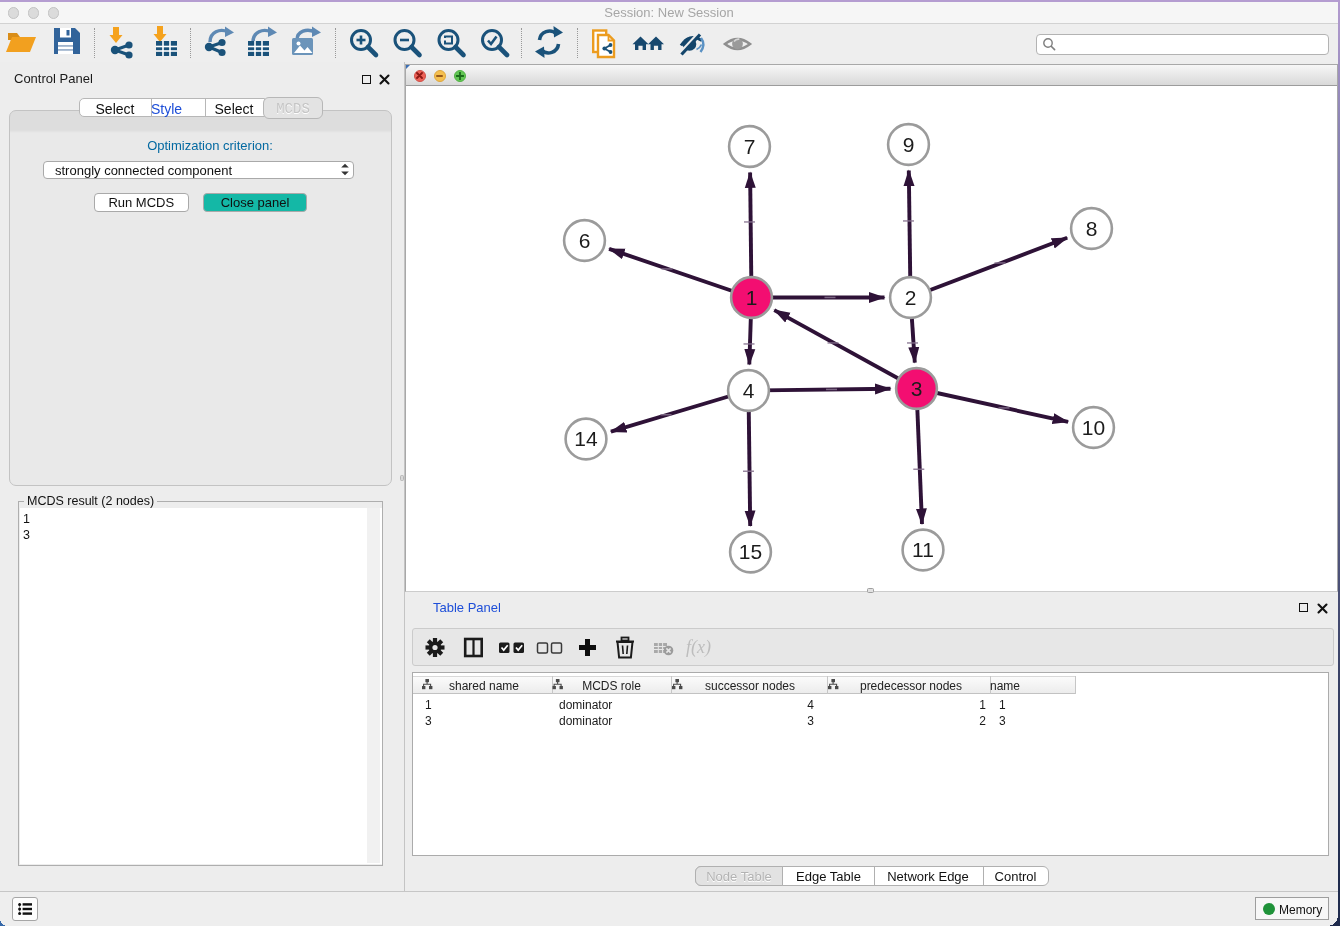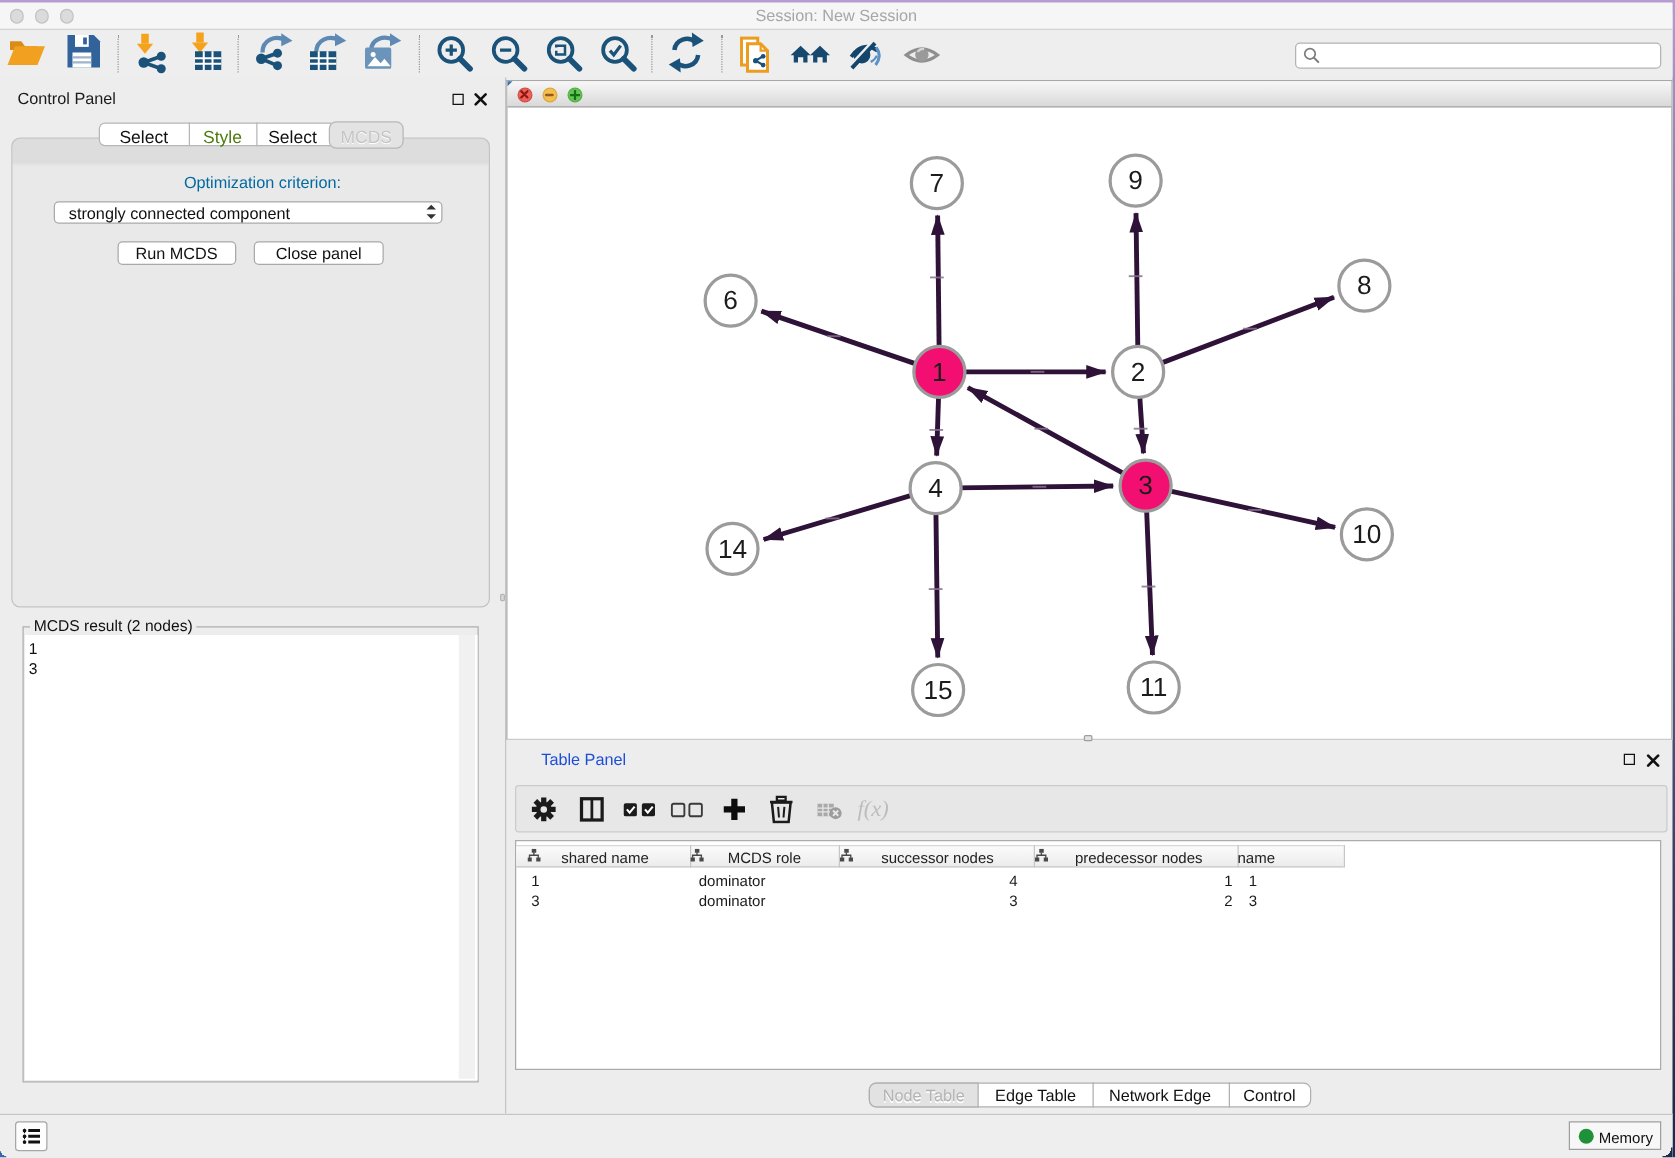--- a/index.html
+++ b/index.html
@@ -180,35 +180,35 @@
     <path d="M1.5 1.5 L9.5 9.5 M9.5 1.5 L1.5 9.5" stroke="#111" stroke-width="2.1" stroke-linecap="round"></path>
   </svg>
 
 <div class="abs" style="left:8.5px;top:110px;width:383px;height:376px;border:1px solid #c3c3c3;border-radius:7px;background:linear-gradient(180deg,#dddddd 0px,#dddddd 19px,#e9e9e9 22px);"></div>
 
 <div class="abs" style="left:78.5px;top:98px;width:186px;height:19px;background:#fff;border:1px solid #b7b7b7;border-radius:5px 0 0 5px;"></div>
 <div class="abs" style="left:151px;top:98px;width:1px;height:19px;background:#b7b7b7;"></div>
 <div class="abs" style="left:204.5px;top:98px;width:1px;height:19px;background:#b7b7b7;"></div>
 <div class="abs" style="left:263px;top:96.5px;width:59.5px;height:22px;background:#e3e3e3;border:1px solid #b7b7b7;border-radius:6px;"></div>
 <div class="abs" style="left:78.5px;top:100.5px;width:73px;text-align:center;font-size:14px;color:#111;">Select</div>
-<div class="abs" style="left:151px;top:100.5px;width:54px;text-align:center;font-size:14px;color:#4d7c0f;">Style</div>
+<div class="abs" style="left:151px;top:100.5px;width:54px;text-align:left;font-size:14px;color:#1d4ed8;">Style</div>
 <div class="abs" style="left:204.5px;top:100.5px;width:59px;text-align:center;font-size:14px;color:#111;">Select</div>
-<div class="abs" style="left:263px;top:100.5px;width:60px;text-align:center;font-size:14px;color:#c5c5c5;text-shadow:0 1px 0 #fff;">MCDS</div>
+<div class="abs" style="left:263px;top:100.5px;width:60px;text-align:center;font-size:14px;color:#c5c5c5;text-shadow:0 1px 0 #fff;font-family:Liberation Mono, monospace;">MCDS</div>
 
 <div class="abs" style="left:0;top:138px;width:400px;text-align:center;font-size:13px;color:#0369a1;padding-left:20px;">Optimization criterion:</div>
 
 <div class="abs" style="left:43px;top:160.5px;width:311px;height:18.5px;background:#fff;border:1px solid #a9a9a9;border-radius:4px;"></div>
 <div class="abs" style="left:55px;top:162.5px;font-size:13px;color:#111;">strongly connected component</div>
 <svg class="abs" style="left:340px;top:163px;" width="10" height="13" viewBox="0 0 10 13">
     <path d="M1.2 4.6 L5 0.8 L8.8 4.6 Z" fill="#333"></path>
     <path d="M1.2 8.4 L5 12.2 L8.8 8.4 Z" fill="#333"></path>
   </svg>
 
 <div class="abs" style="left:93.5px;top:192.5px;width:95.5px;height:19.5px;background:#fff;border:1px solid #a9a9a9;border-radius:4px;text-align:center;font-size:13px;color:#111;line-height:17.5px;">Run MCDS</div>
-<div class="abs" style="left:203px;top:192.5px;width:104px;height:19.5px;background:#ffffff;border:1px solid #a9a9a9;border-radius:4px;text-align:center;font-size:13px;color:#111;line-height:17.5px;">Close panel</div>
+<div class="abs" style="left:203px;top:192.5px;width:104px;height:19.5px;background:#14b8a6;border:1px solid #a9a9a9;border-radius:4px;text-align:center;font-size:13px;color:#111;line-height:17.5px;">Close panel</div>
 
 <div class="abs" style="left:18px;top:500.5px;width:365px;height:365px;border:1px solid #aeaeae;"></div>
 <div class="abs" style="left:19.5px;top:507.5px;width:362px;height:356.5px;background:#fff;"></div>
 <div class="abs" style="left:367px;top:508px;width:13px;height:355px;background:#f1f1f1;"></div>
 <div class="abs" style="left:24px;top:494px;background:#ededed;padding:0 3px;font-size:12.5px;color:#111;">MCDS result (2 nodes)</div>
 <div class="abs" style="left:23px;top:511px;font-size:12.5px;color:#111;line-height:16px;">1<br>3</div>
 
 <div class="abs" style="left:403.5px;top:62px;width:1px;height:829px;background:#c4c4c4;"></div>
 <div class="abs" style="left:399.5px;top:474.5px;width:4.5px;height:6.5px;background:#d8d8d8;border:0.5px solid #b5b5b5;border-radius:1.5px;"></div>
 

